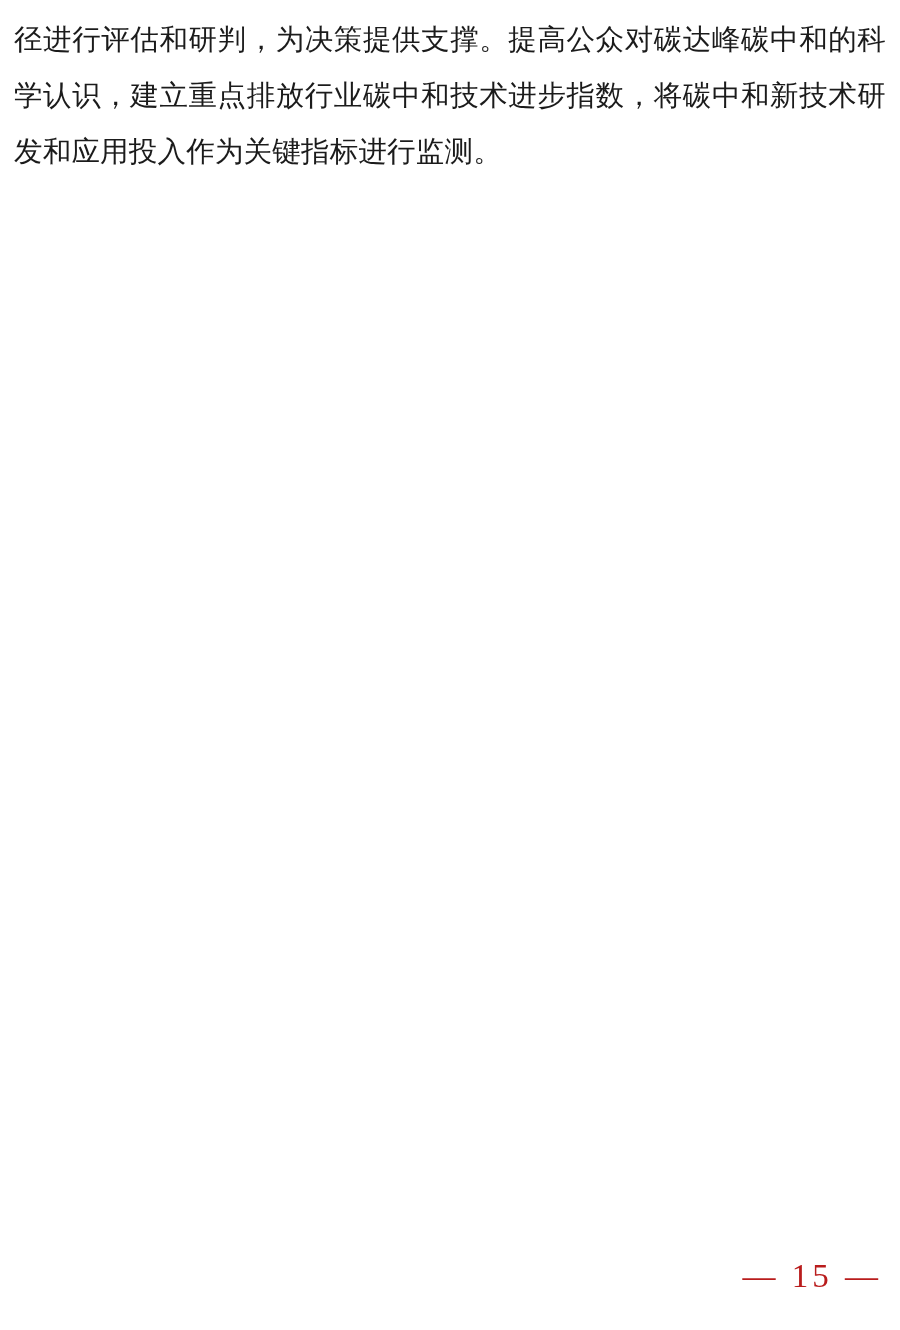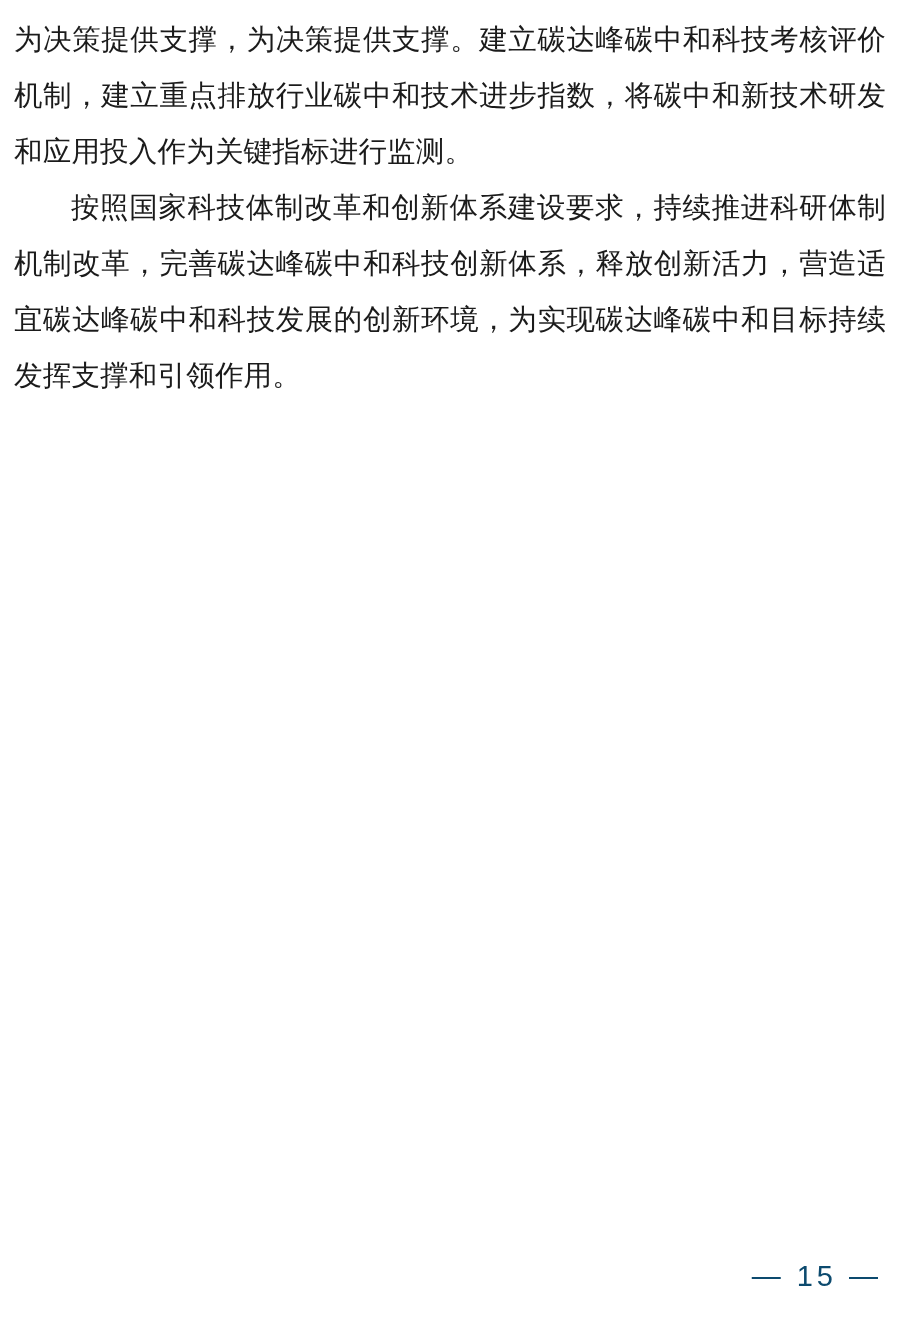--- a/index.html
+++ b/index.html
@@ -40,35 +40,34 @@
     position: absolute;
     left: 0;
     right: 0;
     bottom: 34px;
     height: 40px;
   }
   .page-number {
     position: absolute;
     right: 18px;
     bottom: 0;
-    font-size: 29px;
+    font-size: 33px;
     line-height: 40px;
     letter-spacing: 4px;
-    color: #0c4a6e;
-    font-family: Liberation Sans, sans-serif;
+    color: #b91c1c;
+    font-family: Liberation Serif, serif;
     white-space: nowrap;
   }
 </style>
 </head>
 <body>
 
 <div class="page">
 
   <div class="body-block">
-    <p class="para">为决策提供支撑，为决策提供支撑。建立碳达峰碳中和科技考核评价机制，建立重点排放行业碳中和技术进步指数，将碳中和新技术研发和应用投入作为关键指标进行监测。</p>
-    <p class="para indent">按照国家科技体制改革和创新体系建设要求，持续推进科研体制机制改革，完善碳达峰碳中和科技创新体系，释放创新活力，营造适宜碳达峰碳中和科技发展的创新环境，为实现碳达峰碳中和目标持续发挥支撑和引领作用。</p>
+    <p class="para">径进行评估和研判，为决策提供支撑。提高公众对碳达峰碳中和的科学认识，建立重点排放行业碳中和技术进步指数，将碳中和新技术研发和应用投入作为关键指标进行监测。</p>
   </div>
 
   <div class="footer">
     <div class="page-number">— 15 —</div>
   </div>
 
 </div>
 
 </body></html>

